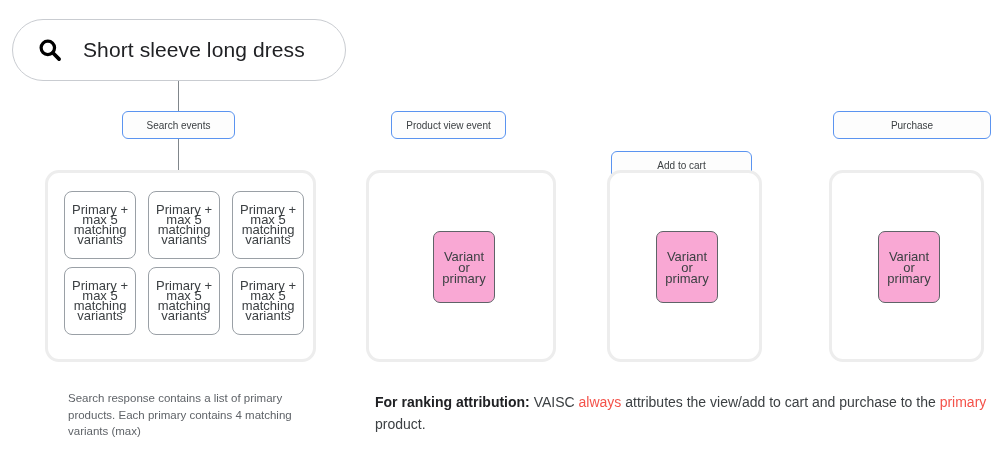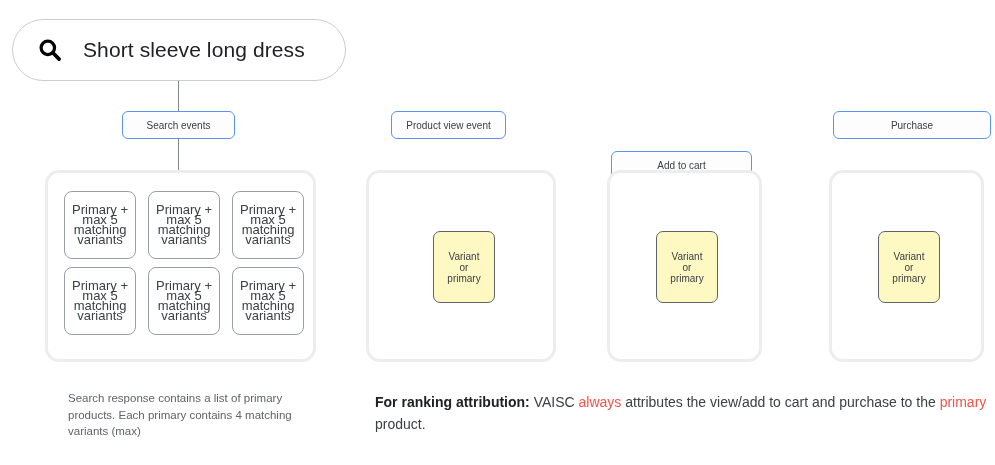--- a/index.html
+++ b/index.html
@@ -116,26 +116,26 @@
   }
 
   
   .variant-card {
     position: absolute;
     box-sizing: border-box;
     width: 62px;
     height: 72px;
     border: 1px solid #5f6368;
     border-radius: 7px;
-    background: #fef9c3;
+    background: #f9a8d4;
     display: flex;
     flex-direction: column;
     align-items: center;
     justify-content: center;
-    font-size: 10px;
+    font-size: 13px;
     line-height: 11px;
     color: #3c4043;
     text-align: center;
   }
   #var-1 { left: 64px; top: 58px; }
   #var-2 { left: 46px; top: 58px; }
   #var-3 { left: 46px; top: 58px; }
 
   
   .caption-left {

